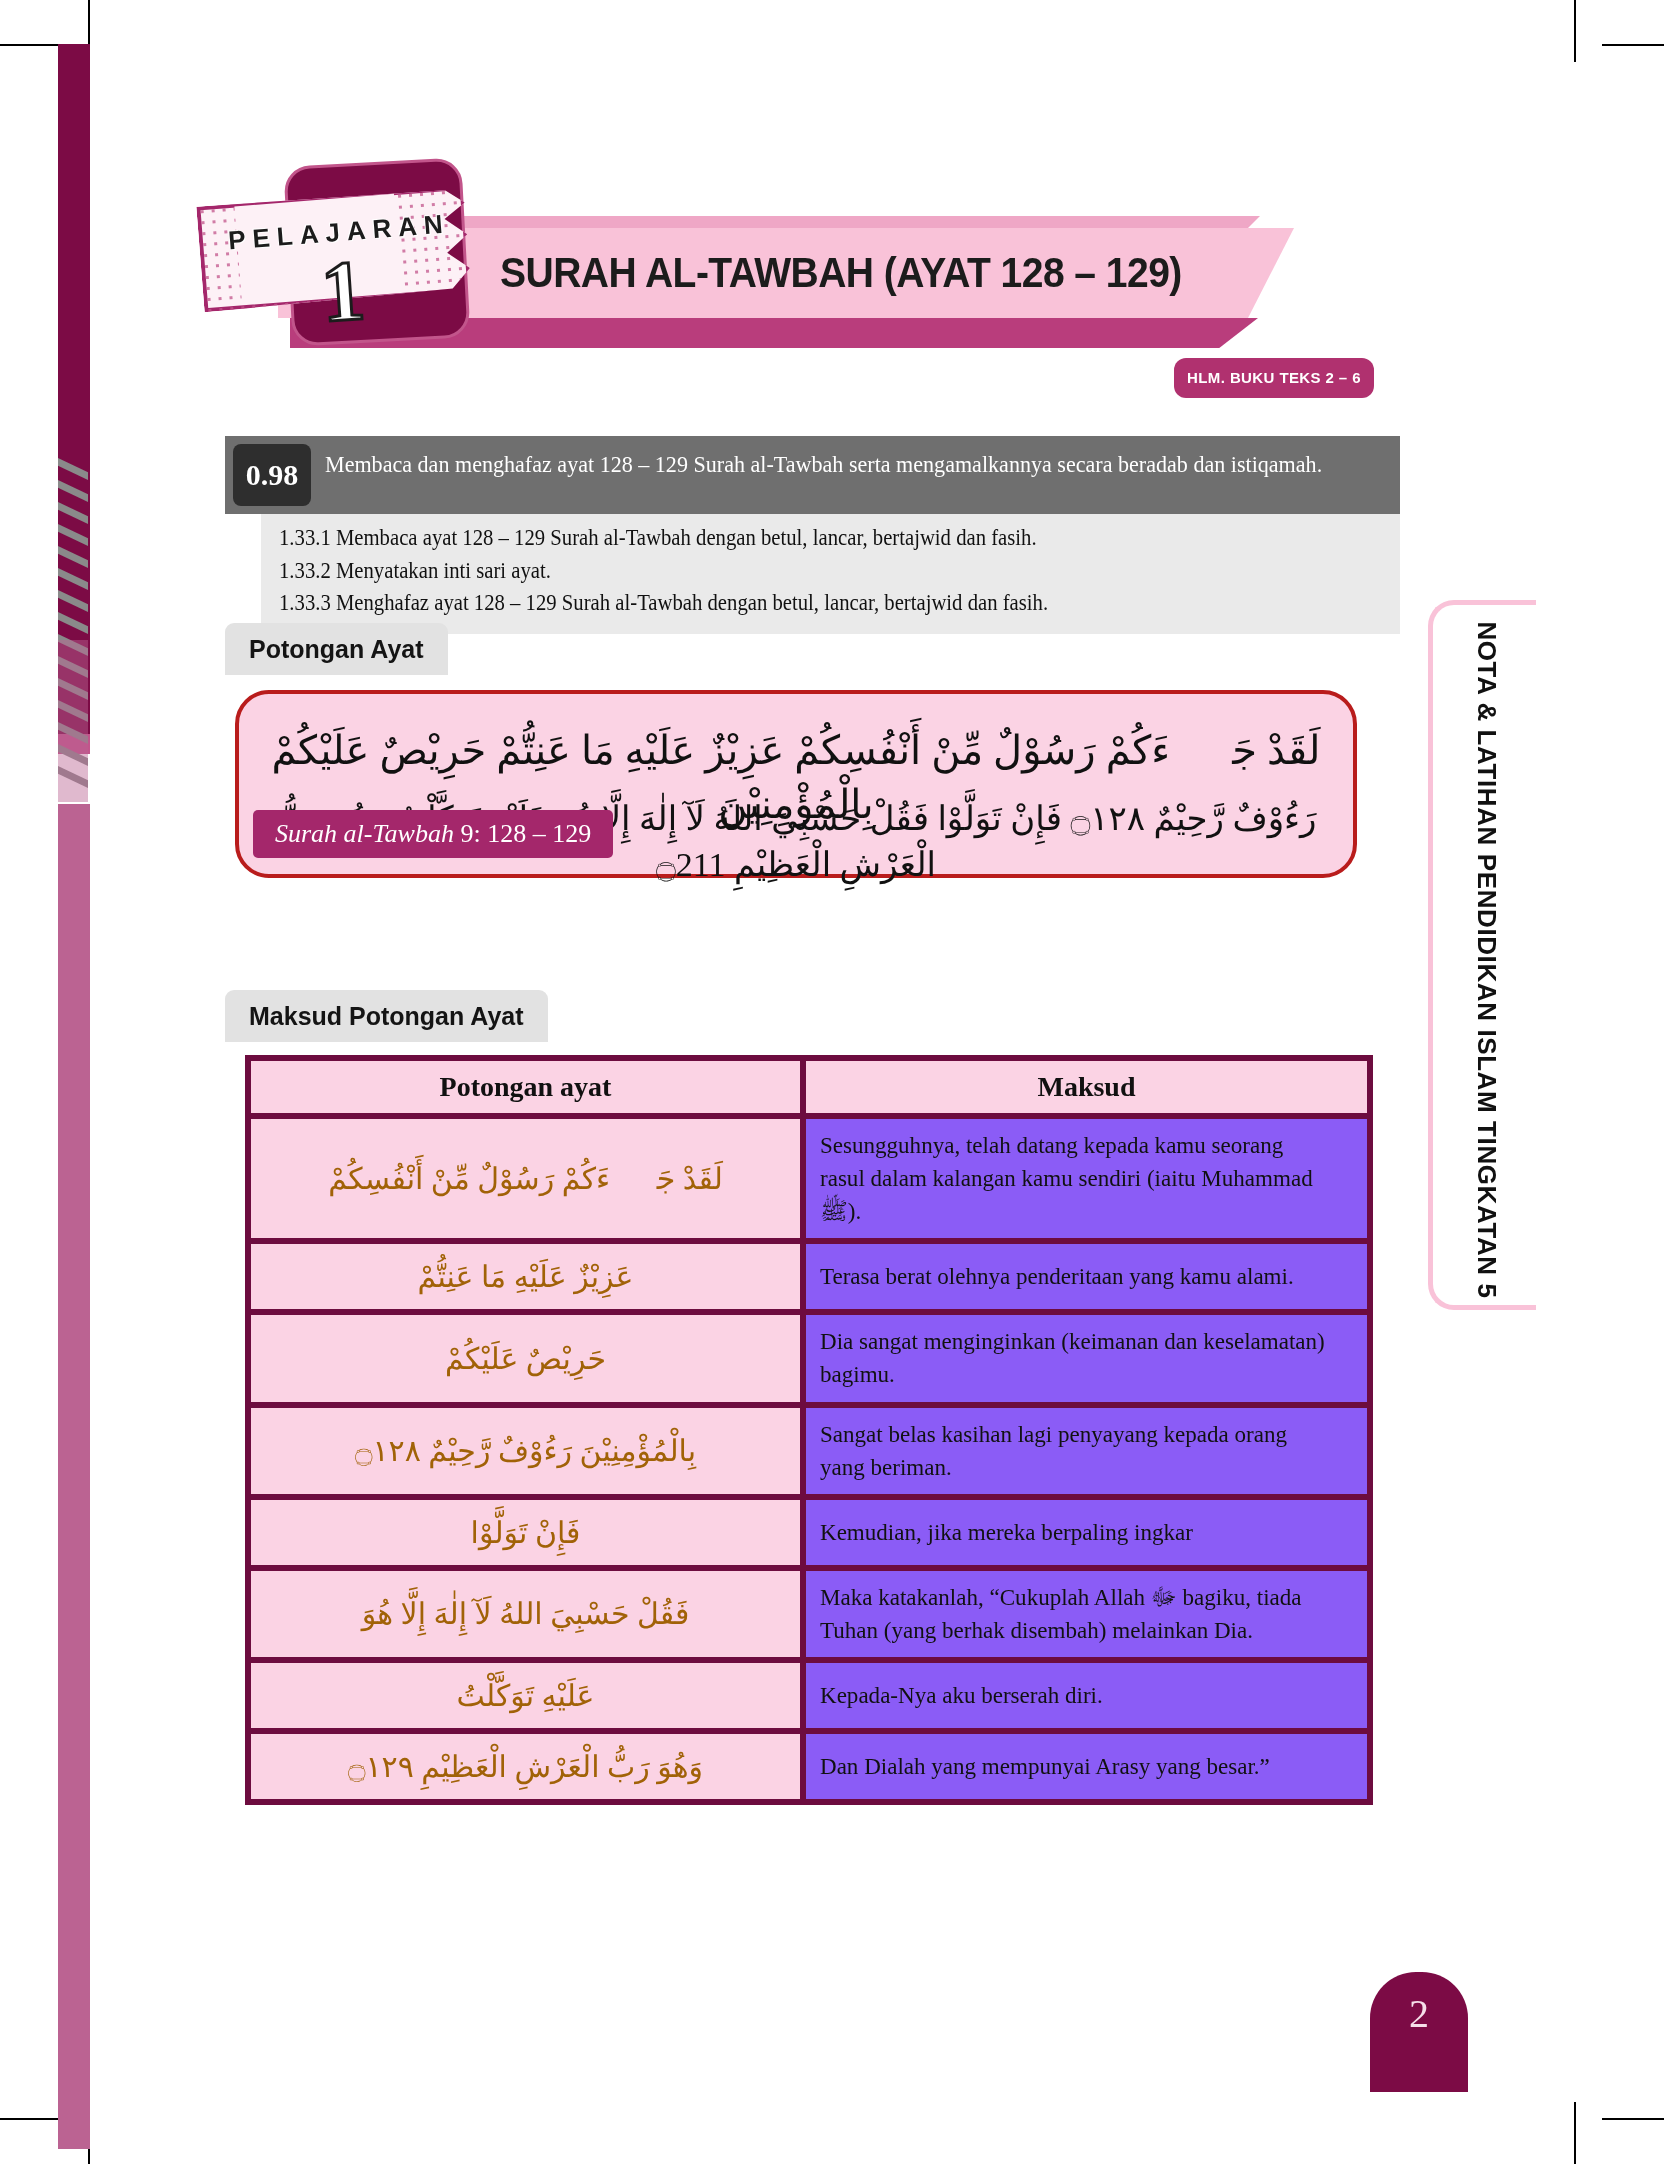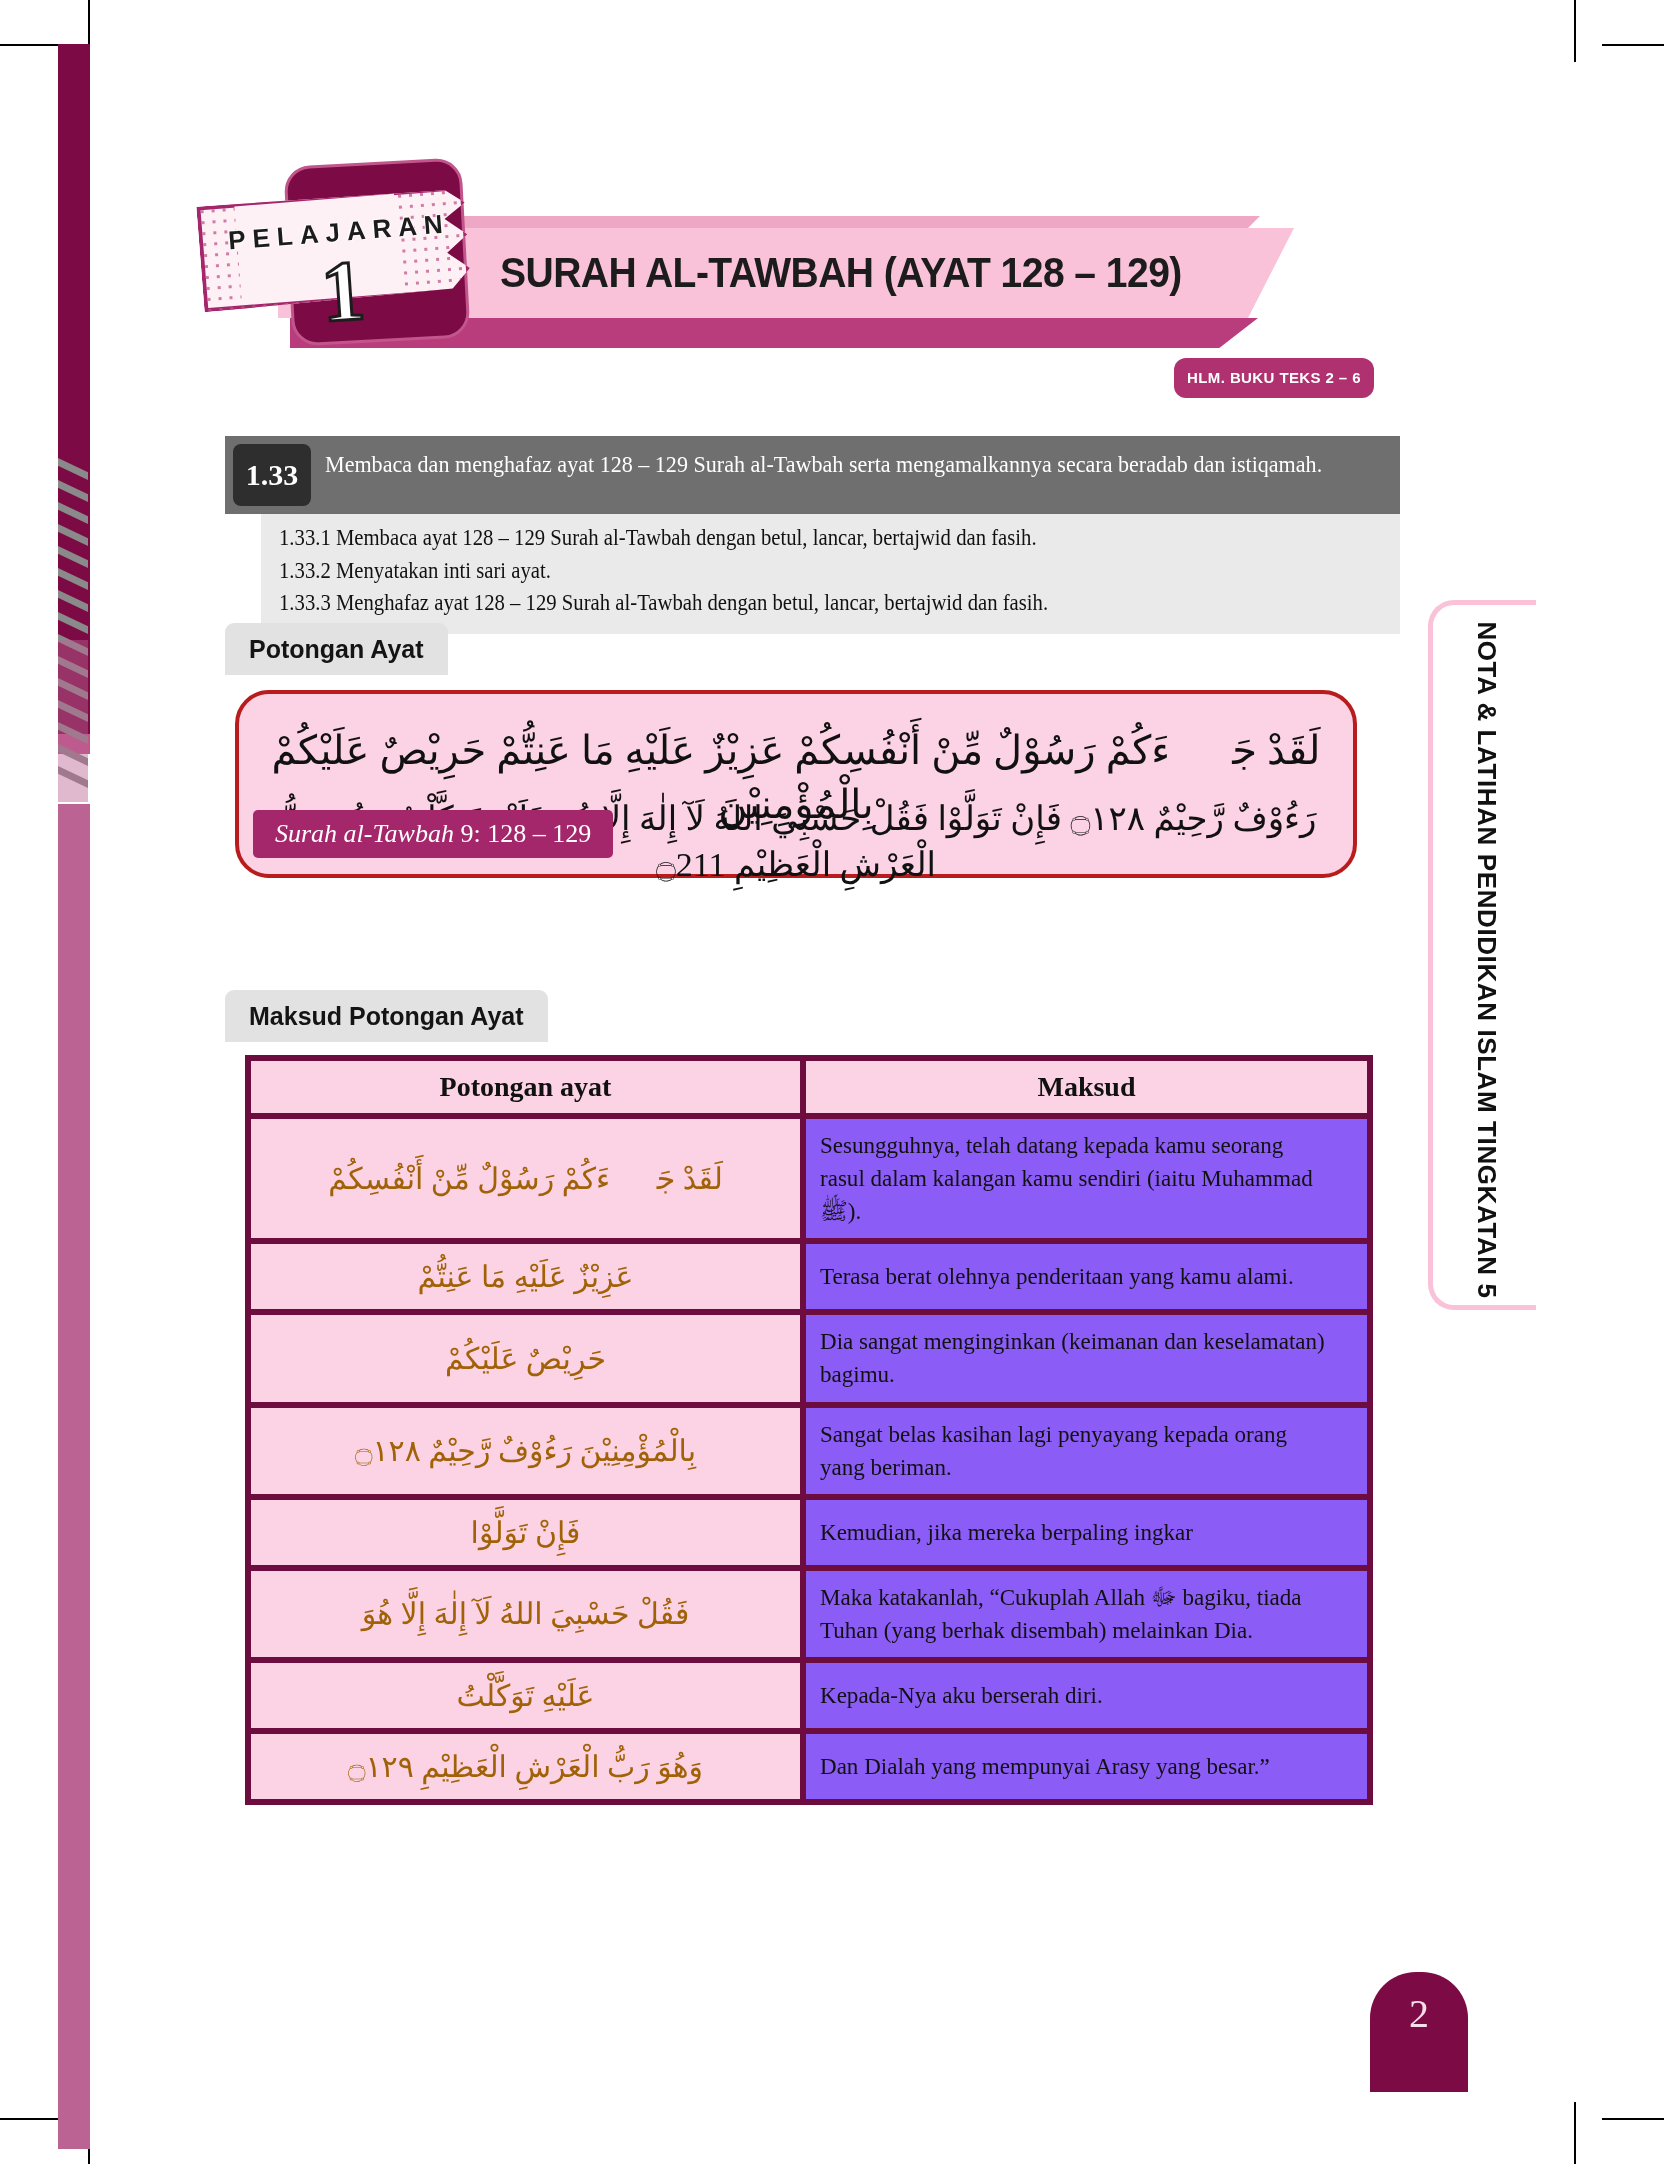--- a/index.html
+++ b/index.html
@@ -244,21 +244,21 @@
   <div class="tag-label">PELAJARAN</div>
   <div class="tag-number">1</div>
 
   <div class="hlm-wrap">
     <div class="hlm-badge">HLM. BUKU TEKS 2 – 6</div>
   </div>
 </div>
 
 <div class="obj-box">
   <div class="obj-head">
-    <div class="obj-code">1.33</div>
+    <div class="obj-code">0.98</div>
     <div class="obj-head-text">Membaca dan menghafaz ayat 128 – 129 Surah al-Tawbah serta mengamalkannya secara beradab dan istiqamah.</div>
   </div>
   <div class="obj-body">
     <p>1.33.1 Membaca ayat 128 – 129 Surah al-Tawbah dengan betul, lancar, bertajwid dan fasih.</p>
     <p>1.33.2 Menyatakan inti sari ayat.</p>
     <p>1.33.3 Menghafaz ayat 128 – 129 Surah al-Tawbah dengan betul, lancar, bertajwid dan fasih.</p>
   </div>
 </div>
 
 <div class="sec-tab" style="left:225px; top:623px;">Potongan Ayat</div>

